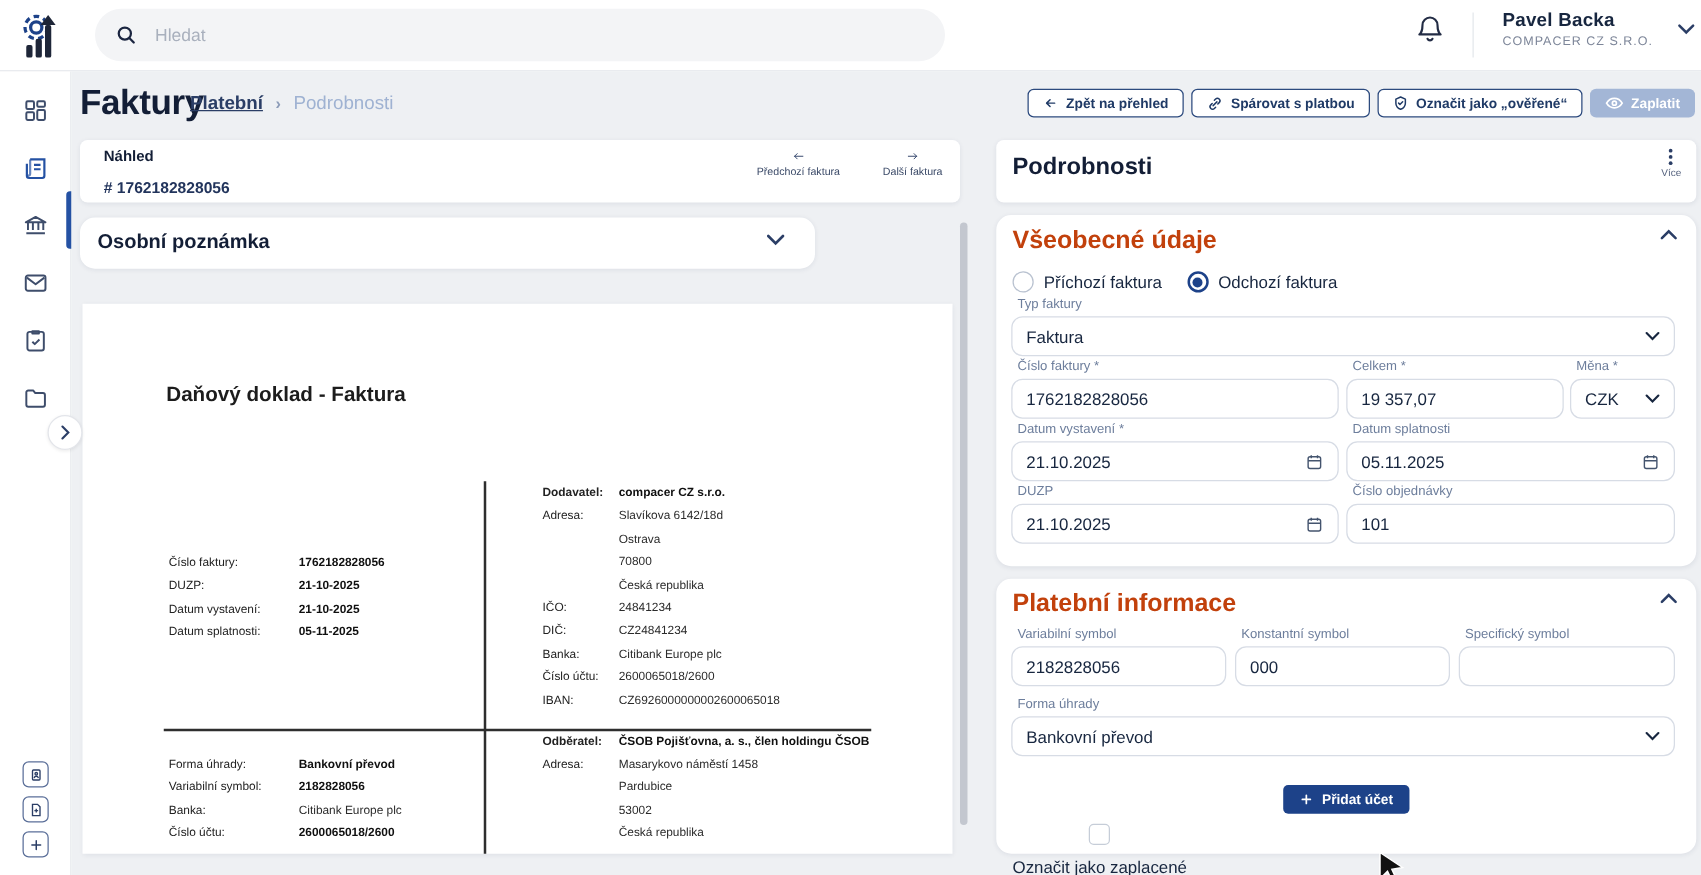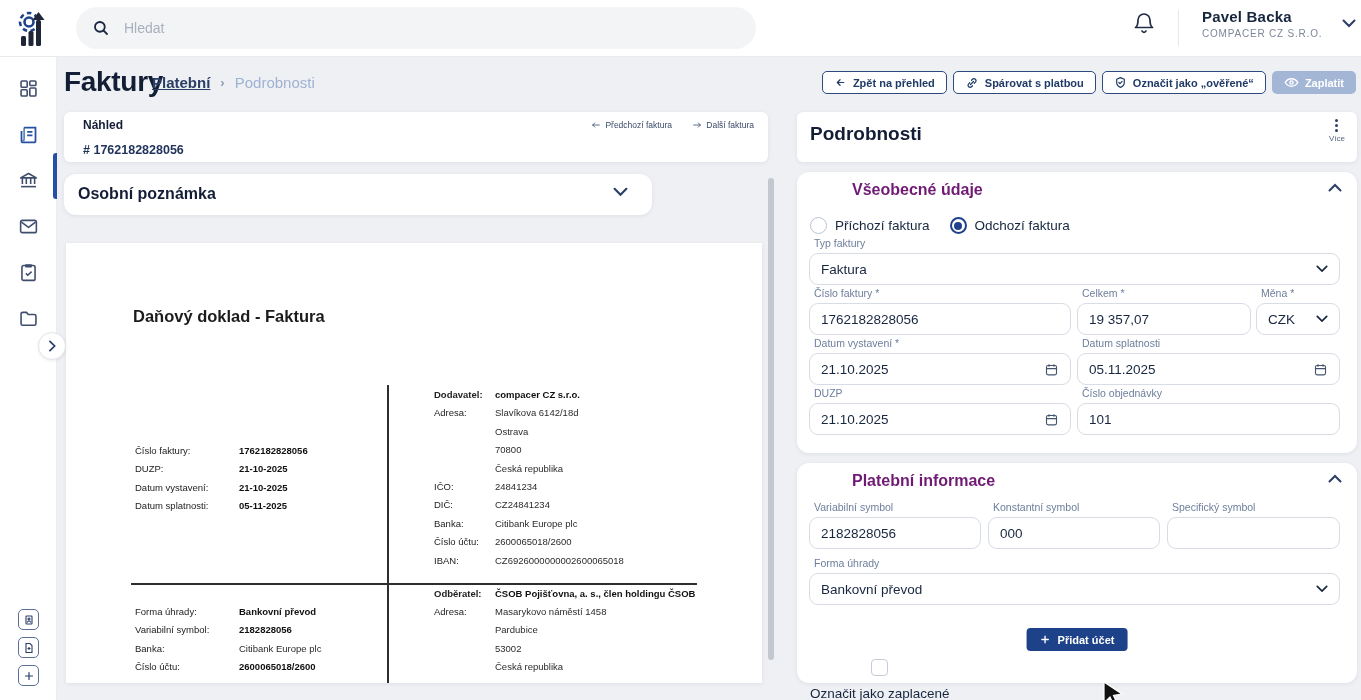--- a/index.html
+++ b/index.html
@@ -43,21 +43,21 @@
   .actions { position:absolute; right:5px; top:71px; display:flex; gap:6px; }
   .btn-o { height:23px; display:flex; align-items:center; gap:6px; padding:0 11px; background:#fff; border:1.6px solid #2c4a7e; border-radius:5px; color:#1f3a66; font-size:11px; font-weight:700; cursor:pointer; white-space:nowrap; }
   .btn-pay { height:23px; display:flex; align-items:center; gap:6px; padding:0 12px; background:#a3b6d6; border:none; border-radius:5px; color:#fff; font-size:11px; font-weight:700; cursor:pointer;text-align:right; }
 
   
   .card { position:absolute; background:#fff; box-shadow:0 1px 4px rgba(24,39,75,.08); }
 
   .nahled { left:64px; top:112px; width:704px; height:50px; border-radius:6px; }
   .nahled-title { position:absolute; left:19px; top:6px; font-size:12px; font-weight:700; color:#131e36; }
   .nahled-ref { position:absolute; left:19px; top:31px; font-size:12.5px; font-weight:700; color:#22345c; }
-  .nav-ctl { position:absolute; top:8px; display:flex; align-items:center; gap:2px; color:#2b3e66; cursor:pointer; }
+  .nav-ctl { position:absolute; top:8px; display:flex; flex-direction:column; align-items:center; gap:2px; color:#2b3e66; cursor:pointer; }
   .nav-ctl .nlbl { font-size:8.5px; color:#3b4a68; }
 
   .notecard { left:64px; top:174px; width:588px; height:41px; border-radius:12px; }
   .note-title { position:absolute; left:14px; top:11px; font-size:16px; font-weight:700; color:#131e36; }
   .note-chev { position:absolute; right:24px; top:13px; color:#2b3e66; cursor:pointer; }
 
   
   .doc { left:66px; top:243px; width:696px; height:440px; font-size:9.5px; color:#2b2b2b; }
   .doc-title { position:absolute; left:67px; top:64px; font-size:16.5px; font-weight:700; color:#1c1c1c; }
   .vline { position:absolute; left:321px; top:142px; width:1.5px; height:298px; background:#2e2e2e; }
@@ -70,21 +70,21 @@
   
   .detcard { left:797px; top:112px; width:560px; height:50px; border-radius:6px; }
   .det-title { position:absolute; left:13px; top:11px; font-size:19px; font-weight:800; color:#131e36; }
   .more { position:absolute; right:12px; top:7px; display:flex; flex-direction:column; align-items:center; gap:2px; cursor:pointer; color:#2b3e66; }
   .more .dots { display:flex; flex-direction:column; gap:2px; }
   .more .dots i { width:3px; height:3px; border-radius:50%; background:#2b3e66; }
   .more .mlbl { font-size:8px; color:#55627e; }
 
   .gencard { left:797px; top:172px; width:560px; height:281px; border-radius:12px; }
   .paycard { left:797px; top:463px; width:560px; height:220px; border-radius:12px; }
-  .sec-title { position:absolute; left:13px; top:9px; font-size:16px; font-weight:700; color:#701a75;margin-left:42px; }
+  .sec-title { position:absolute; left:13px; top:9px; font-size:20px; font-weight:700; color:#c2410c; }
   .sec-chev { position:absolute; right:15px; top:11px; color:#2b3e66; cursor:pointer; }
 
   .radio-row { position:absolute; left:13px; top:45px; display:flex; gap:20px; align-items:center; }
   .radio-opt { display:flex; align-items:center; gap:8px; cursor:pointer; font-size:13.5px; color:#17263f; }
   .radio { width:17px; height:17px; border-radius:50%; border:1.5px solid #b9c2d0; background:#fff; }
   .radio.sel { border:2px solid #1d4289; position:relative; }
   .radio.sel::after { content:""; position:absolute; left:2.5px; top:2.5px; width:8px; height:8px; border-radius:50%; background:#1d4289; }
 
   .field { position:absolute; }
   .flabel { display:block; font-size:10.5px; color:#6d7e9c; margin-bottom:4px; margin-left:5px; }

